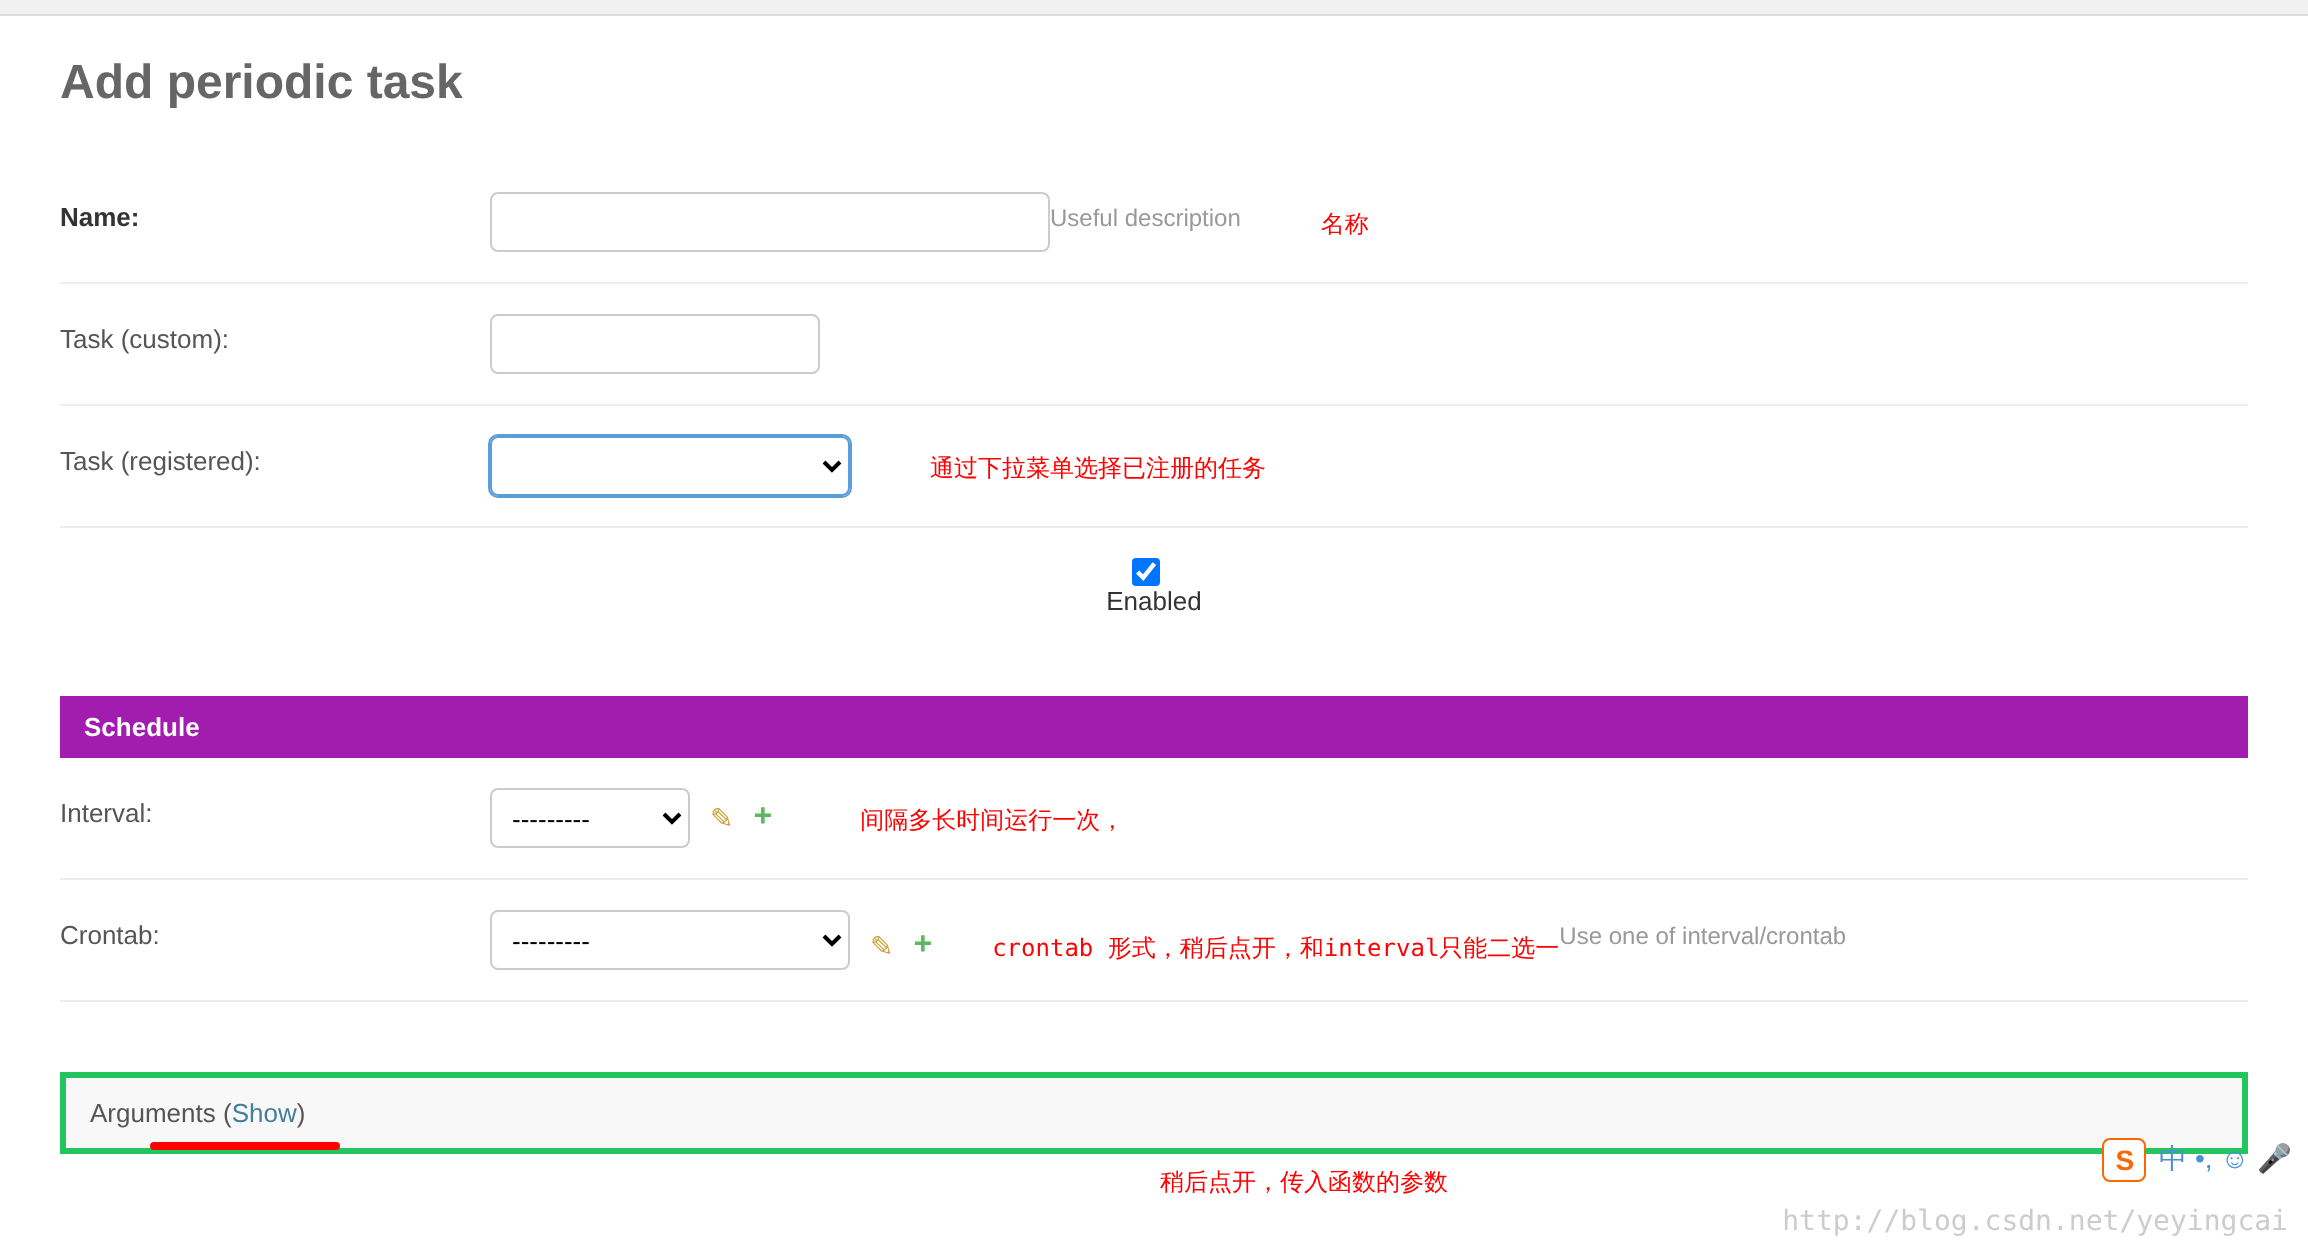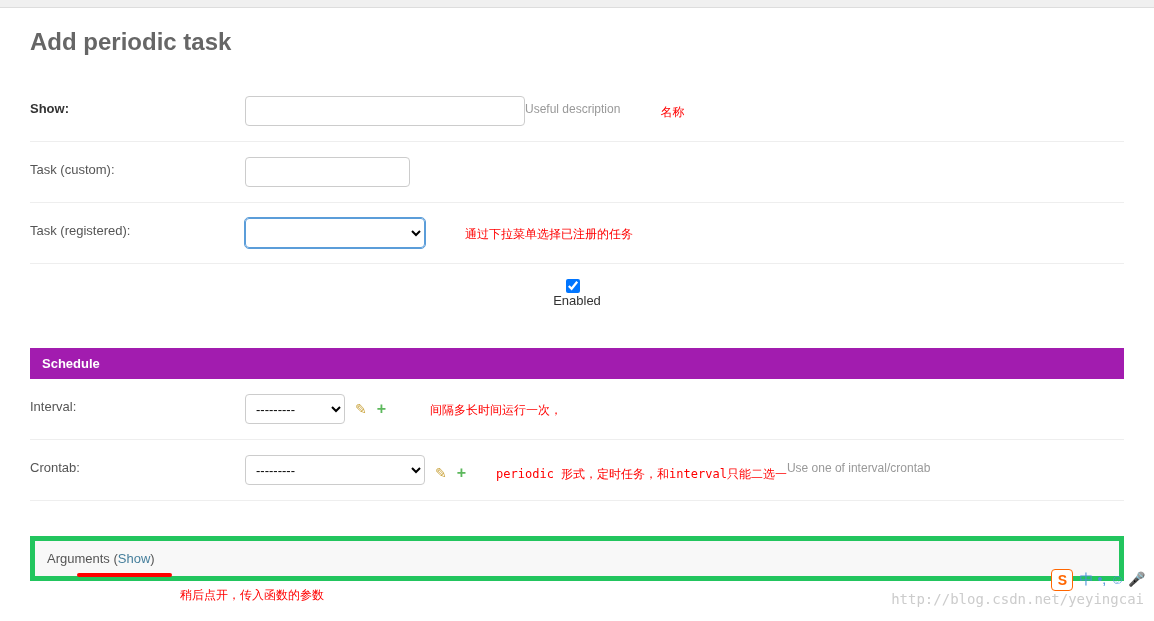--- a/index.html
+++ b/index.html
@@ -123,21 +123,21 @@
       font-size: 14px;
     }
     .icon-add {
       color: #5cb85c;
       cursor: pointer;
       font-size: 16px;
       font-weight: bold;
     }
     .collapse-section {
       background: #f8f8f8;
-      border: 5px solid #22c55e;
+      border: 3px solid #22c55e;
       padding: 10px 12px;
       margin-top: 25px;
       color: #555;
       position: relative;
     }
     .collapse-section a {
       color: #447e9b;
       text-decoration: none;
     }
     .red-underline {
@@ -147,25 +147,26 @@
       background: #ff0000;
       border-radius: 2px;
       left: 42px;
       top: 32px;
     }
     .after-collapse-annot {
       color: #ff0000;
       font-size: 12px;
       margin-top: 6px;
       margin-left: 150px;
+      text-align: center;
     }
     .watermark {
       position: fixed;
       right: 10px;
-      bottom: 14px;
+      bottom: 2px;
       color: #ccc;
       font-family: monospace;
       font-size: 14px;
       pointer-events: none;
     }
     .floating-widgets {
       position: fixed;
       right: 8px;
       bottom: 30px;
       display: flex;
@@ -195,21 +196,21 @@
 </head>
 <body>
 
 <div class="topbar"></div>
 
 <div class="container">
 
   <h1 class="page-title">Add periodic task</h1>
 
   <div class="form-row">
-    <div class="label-col bold">Show:</div>
+    <div class="label-col bold">Name:</div>
     <div class="input-col">
       <div class="input-wrap">
         <input type="text" class="wide" value="" style="">
         <div class="help-text">Useful description</div>
       </div>
       <div class="annotation">名称</div>
     </div>
   </div>
 
   <div class="form-row">
@@ -255,21 +256,21 @@
     <div class="input-col">
       <div class="input-wrap">
         <div style="display:flex;align-items:center;">
           <select class="crontab-select">
             <option>---------</option>
           </select>
           <div class="related-widget">
             <span class="icon-edit">✎</span>
             <span class="icon-add">+</span>
           </div>
-          <div class="annotation" style="margin-left:30px;font-family:monospace;">periodic 形式，定时任务，和interval只能二选一</div>
+          <div class="annotation" style="margin-left:30px;font-family:monospace;">crontab 形式，稍后点开，和interval只能二选一</div>
         </div>
         <div class="help-text">Use one of interval/crontab</div>
       </div>
     </div>
   </div>
 
   <div class="collapse-section" style="margin-top:35px;">
     <span>Arguments (</span><a href="#">Show</a><span>)</span>
     <div class="red-underline"></div>
   </div>

